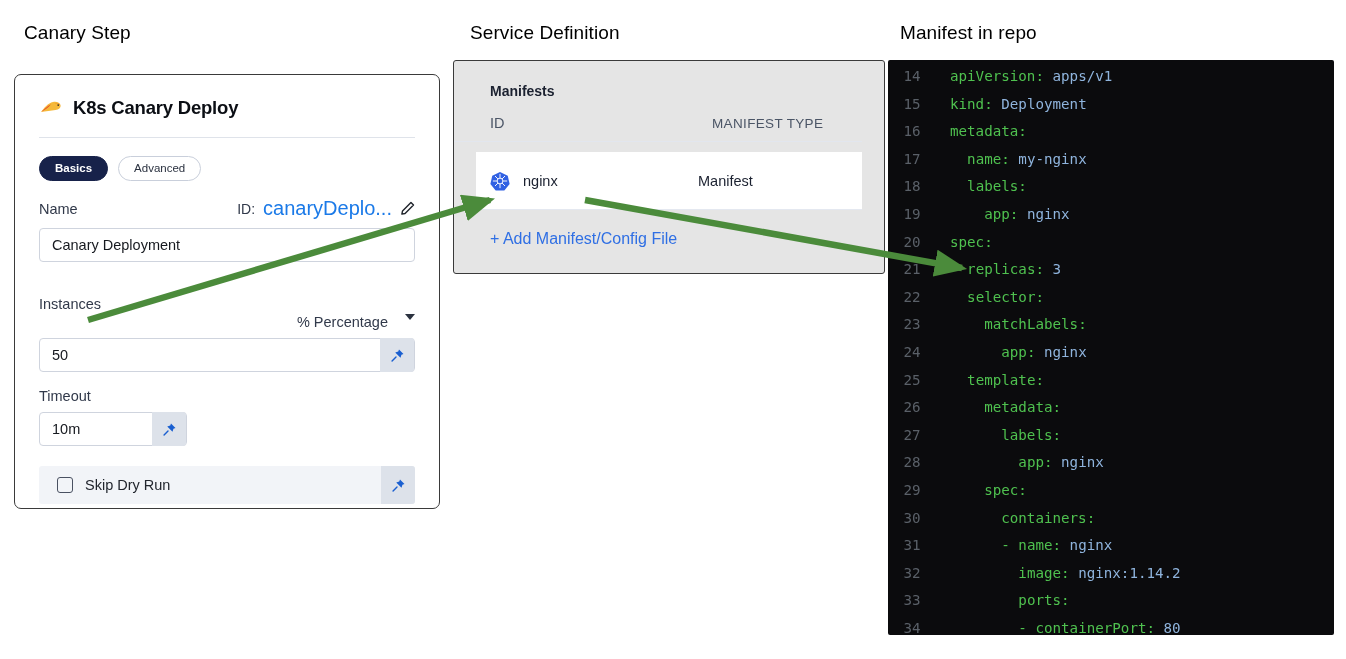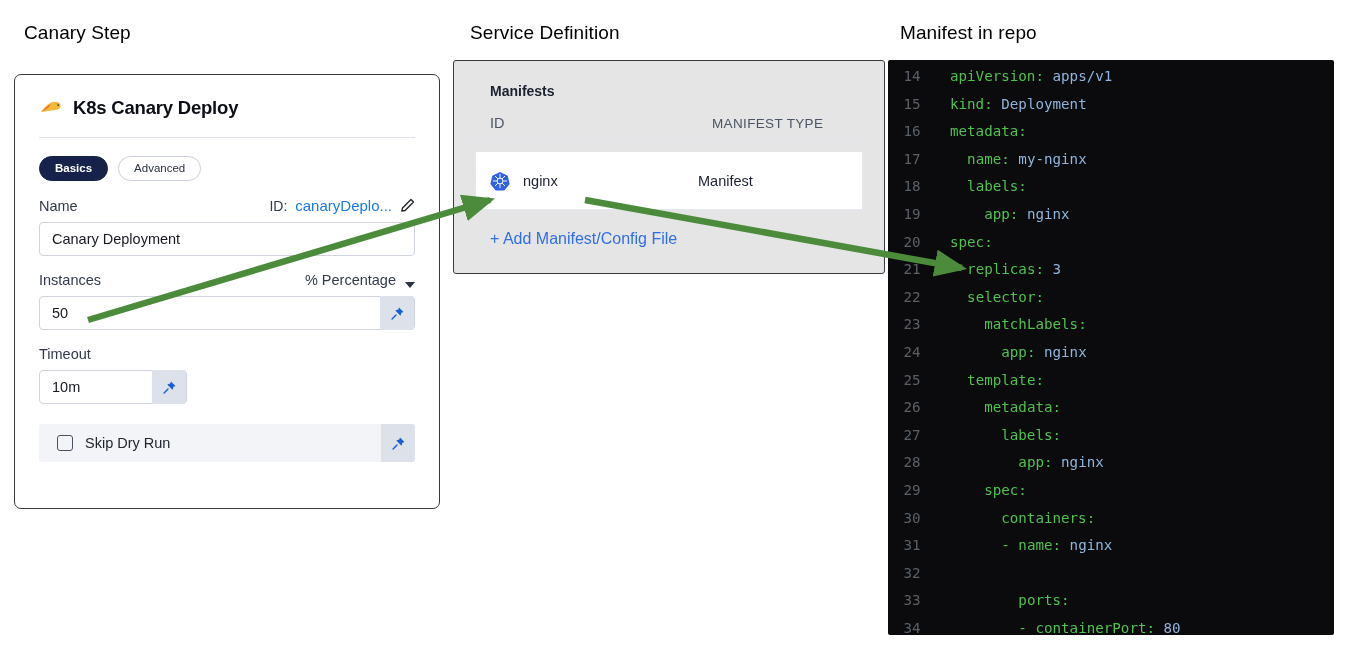--- a/index.html
+++ b/index.html
@@ -46,35 +46,35 @@
     padding:5px 15px;line-height:1.15;box-sizing:border-box;
   }
   .pill.active{background:#17224a;color:#fff;border:1px solid #17224a;}
   .pill.idle{background:#fff;color:#2b3240;border:1px solid #c9cfdb;font-weight:400;}
 
   .field{padding:0 24px;margin-top:16px;}
   .field-row{display:flex;align-items:center;justify-content:space-between;}
   .label{font-size:14.5px;color:#31394a;font-weight:400;}
   .id-wrap{display:flex;align-items:center;gap:8px;}
   .id-pre{font-size:14px;color:#31394a;}
-  .id-val{font-size:15px;color:#1b7ae8;}
+  .id-val{font-size:20px;color:#1b7ae8;}
   .pencil{width:15px;height:15px;display:block;}
   .input{
     margin-top:8px;height:34px;border:1px solid #cfd4de;border-radius:4px;
     background:#fff;display:flex;align-items:center;box-sizing:border-box;
   }
   .input .txt{padding:0 12px;font-size:14.5px;color:#16191f;font-weight:400;}
   .input.w-full{width:100%;}
   .input.with-pin{padding-right:0;}
   .pinbtn{
     width:34px;height:34px;margin-left:auto;background:#dde2ea;
     border-radius:0 3px 3px 0;display:flex;align-items:center;justify-content:center;flex:none;
   }
   .pin{width:15px;height:15px;display:block;}
-  .sel{display:flex;align-items:flex-end;gap:9px;}
+  .sel{display:flex;align-items:flex-start;gap:17px;margin-top:36px;}
   .sel-txt{font-size:14.5px;color:#31394a;}
   .caret{width:0;height:0;border-left:5px solid transparent;border-right:5px solid transparent;border-top:6px solid #2b3240;}
   .timeout-input{width:148px;}
   .check-row{
     margin:20px 24px 0 24px;height:38px;background:#f2f4f8;border-radius:3px;
     display:flex;align-items:center;box-sizing:border-box;
   }
   .cbox{width:14px;height:14px;border:1.6px solid #4a5162;border-radius:3px;margin-left:18px;flex:none;}
   .check-lbl{font-size:14.5px;color:#22262e;margin-left:12px;}
   .check-row .pinbtn{height:38px;border-radius:0 3px 3px 0;}
@@ -304,20 +304,21 @@
       <div class="cline">
         <span class="lno">30</span>
         <span class="ccode">&nbsp;&nbsp;&nbsp;&nbsp;&nbsp;&nbsp;<span class="k">containers</span><span class="p">:</span></span>
       </div>
       <div class="cline">
         <span class="lno">31</span>
         <span class="ccode">&nbsp;&nbsp;&nbsp;&nbsp;&nbsp;&nbsp;<span class="p">-</span>&nbsp;<span class="k">name</span><span class="p">:</span>&nbsp;<span class="v">nginx</span></span>
       </div>
       <div class="cline">
         <span class="lno">32</span>
+        <span class="ccode">&nbsp;&nbsp;&nbsp;&nbsp;&nbsp;&nbsp;&nbsp;&nbsp;<span class="k">image</span><span class="p">:</span>&nbsp;<span class="v">nginx:1.14.2</span></span>
       </div>
       <div class="cline">
         <span class="lno">33</span>
         <span class="ccode">&nbsp;&nbsp;&nbsp;&nbsp;&nbsp;&nbsp;&nbsp;&nbsp;<span class="k">ports</span><span class="p">:</span></span>
       </div>
       <div class="cline">
         <span class="lno">34</span>
         <span class="ccode">&nbsp;&nbsp;&nbsp;&nbsp;&nbsp;&nbsp;&nbsp;&nbsp;<span class="p">-</span>&nbsp;<span class="k">containerPort</span><span class="p">:</span>&nbsp;<span class="v">80</span></span>
       </div>
     </div>

